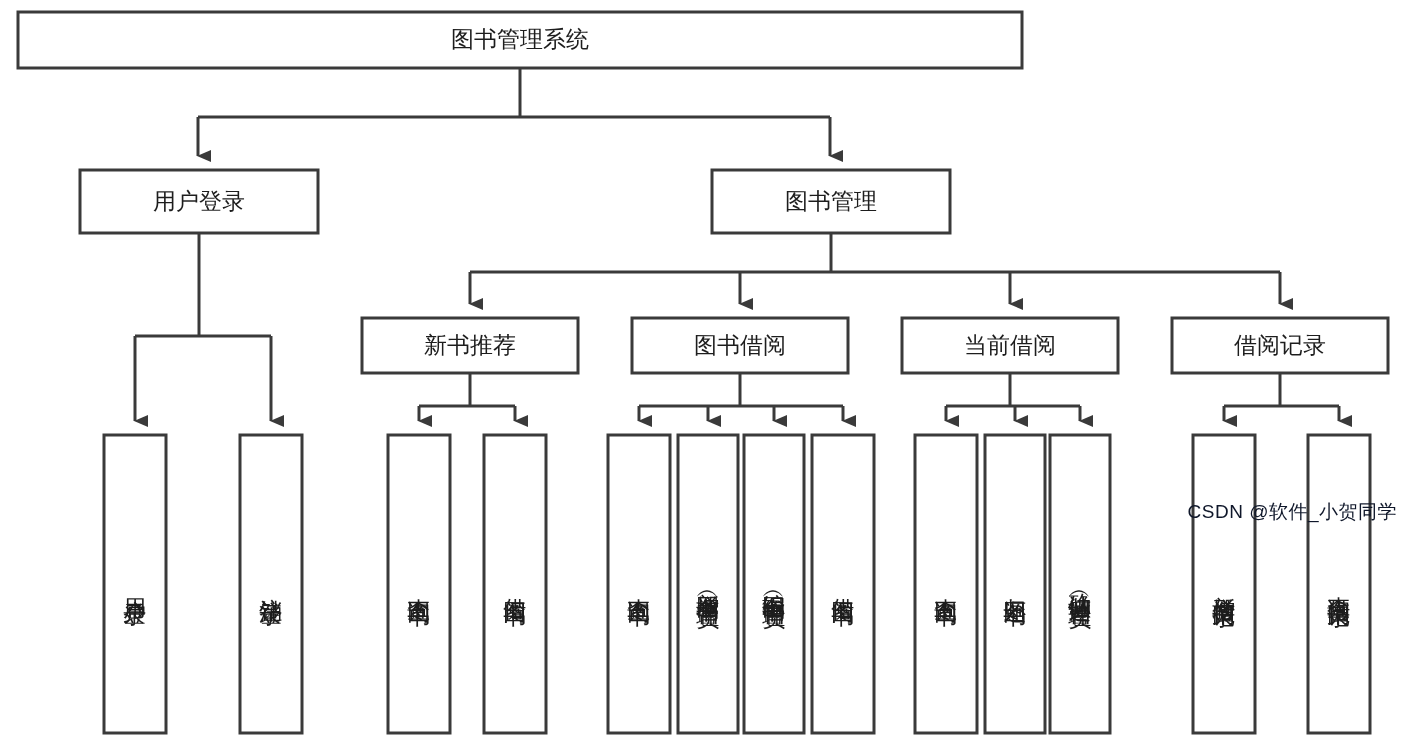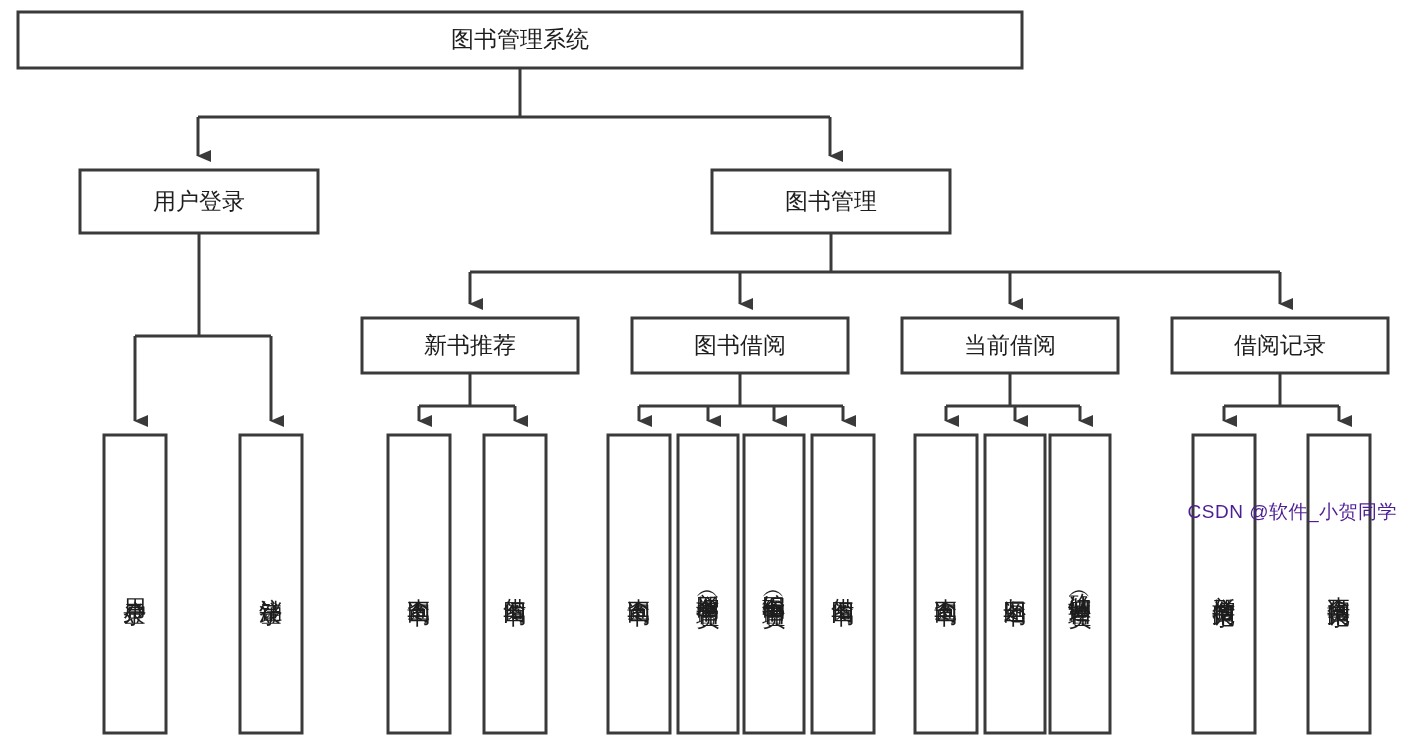--- a/index.html
+++ b/index.html
@@ -65,21 +65,21 @@
     text-align: center;
     white-space: nowrap;
     pointer-events: none;
   }
   .watermark {
     position: absolute;
     right: 8px;
     bottom: 6px;
     font-family: "Liberation Sans", "DejaVu Sans", sans-serif;
     font-size: 19px;
-    color: #4c1d95;
+    color: #0f172a;
     letter-spacing: 0.5px;
     white-space: nowrap;
   }
 </style>
 </head>
 <body>
 
 <div id="diagram-root">
 
   <svg class="diagram-canvas" viewBox="0 0 1405 747">

